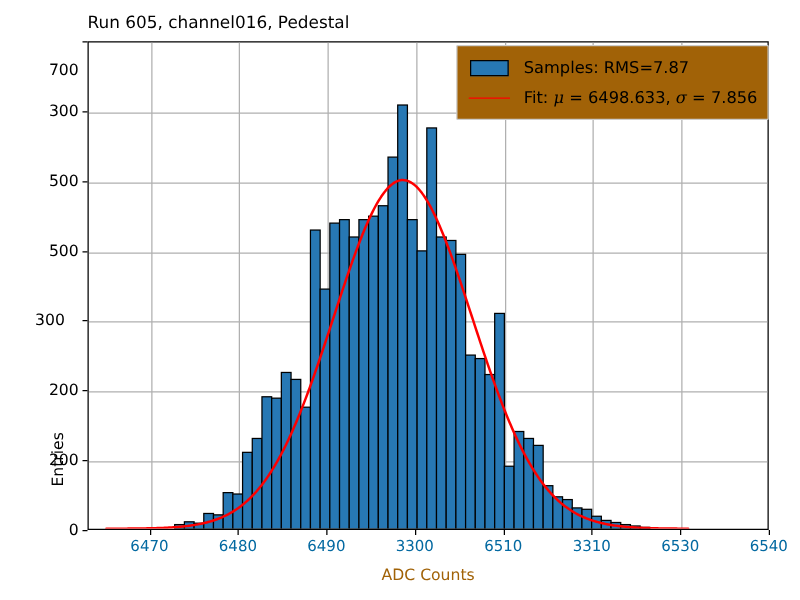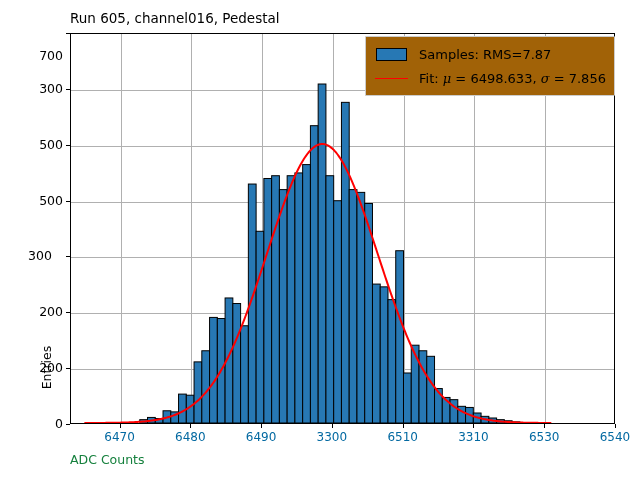--- a/index.html
+++ b/index.html
@@ -37,22 +37,22 @@
     position:absolute;font-size:12px;color:#0369a1;text-align:center;
     width:60px;white-space:nowrap;
   }
   .ytick-label{
     position:absolute;font-size:12.5px;color:#000;text-align:right;
     width:46px;white-space:nowrap;
   }
 
   
   #xlabel{
-    position:absolute;left:70px;top:452px;width:545px;text-align:left;
-    font-size:12.5px;color:#15803d;
+    position:absolute;left:70px;top:452px;width:545px;text-align:center;
+    font-size:12.5px;color:#a16207;
   }
   #ylabel{
     position:absolute;left:-22px;top:195px;width:120px;text-align:center;
     font-size:12.5px;color:#000;
     transform:rotate(-90deg);transform-origin:center center;
   }
 
   
   #legend{
     position:absolute;left:365px;top:36px;

